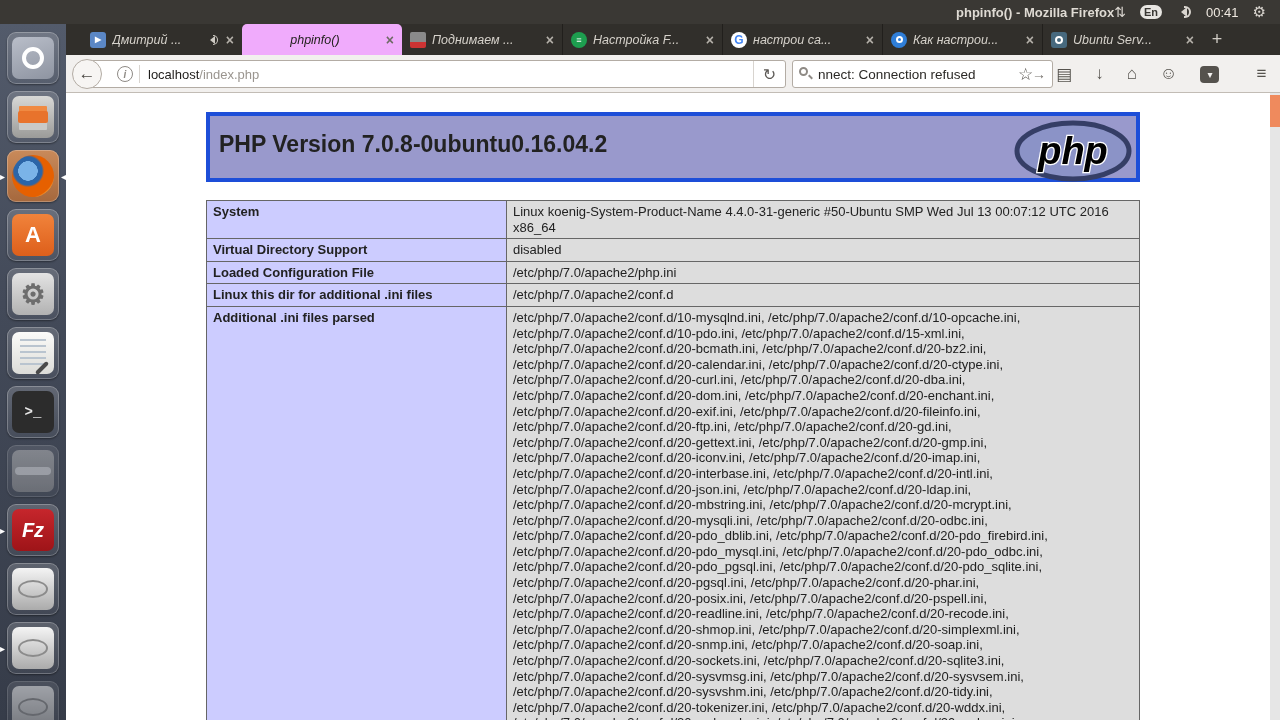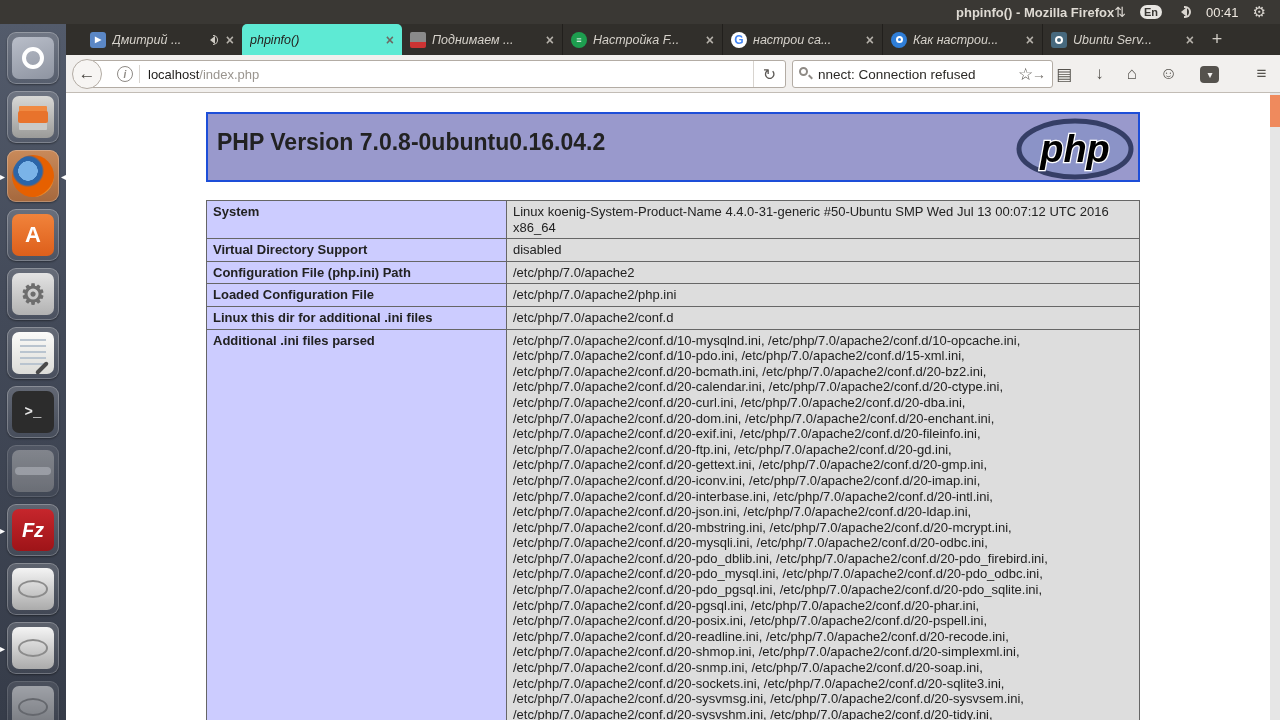--- a/index.html
+++ b/index.html
@@ -58,21 +58,21 @@
   .ico-disk { background:linear-gradient(180deg,#f4f4f4,#ababab); position:relative; }
   .ico-disk .platter { width:30px; height:18px; border:2px solid #8b8b8b; border-radius:50%; }
   .faded { opacity:.55; }
 
   
   .tabbar { position:absolute; left:66px; top:24px; width:1214px; height:31px;
     background:#312f2b; display:flex; align-items:flex-end; padding-left:16px; }
   .tab { width:160px; height:31px; display:flex; align-items:center; gap:6px;
     padding:0 8px; color:#d6d2cb; font-size:12.5px; position:relative; }
   .tab + .tab { border-left:1px solid #211f1c; }
-  .tab.active { background:#5eead4; color:#24221f; border-radius:5px 5px 0 0; border-left:none; }
+  .tab.active { background:#f0abfc; color:#24221f; border-radius:5px 5px 0 0; border-left:none;text-align:center; }
   .tab.active + .tab { border-left:none; }
   .tab-label { flex:1; white-space:nowrap; overflow:hidden;font-style:italic; }
   .tab-close { color:#b4b0a9; font-size:14px; font-weight:bold; cursor:default; }
   .tab.active .tab-close { color:#6d6a64; }
   .fav { width:16px; height:16px; border-radius:3px; flex:0 0 16px;
     display:flex; align-items:center; justify-content:center; font-size:10px; font-weight:bold; }
   .fav-play { background:#5b87c5; color:#fff; font-size:8px; }
   .fav-cms { background:linear-gradient(180deg,#8a8a8a 0 60%,#c33 60% 100%); border-radius:2px; }
   .fav-green { background:#1d9e4f; color:#fff; border-radius:50%; font-size:9px; }
   .fav-google { background:#fff; color:#4285f4; border-radius:50%; font-size:12px; }
@@ -121,21 +121,21 @@
     color:#f2f0ee; font-size:10px; display:flex; align-items:center; justify-content:center; }
   .menu-btn { margin-left:14px; font-size:21px; font-weight:bold; }
 
   
   .content { position:absolute; left:66px; top:93px; width:1214px; height:627px;
     background:#fff; overflow:hidden; color:#222; }
   .scroll-track { position:absolute; right:0; top:0; width:10px; height:627px; background:#e6e6e6; }
   .scroll-thumb { position:absolute; right:0; top:2px; width:10px; height:32px; background:#ef8a5d; }
 
   .php-wrap { width:934px; margin:19px auto 0; font-size:13px; }
-  .php-header { position:relative; background:#9999cc; border:2px solid #1d4ed8; height:70px; }
+  .php-header { position:relative; background:#9999cc; border:4px solid #1d4ed8; height:70px; }
   .php-title { font-size:23px; font-weight:bold; color:#222; padding:15px 0 0 9px; }
   .php-logo { position:absolute; right:3px; top:3px; }
   .php-table { width:100%; border-collapse:collapse; margin-top:18px; }
   .php-table td { border:1px solid #666; padding:3px 6px; vertical-align:top;
     font-size:13px; line-height:1.2; color:#222; }
   td.cell-e { background:#ccccff; font-weight:bold; width:300px; }
   td.cell-v { background:#dddddd; overflow-wrap:anywhere; }
 </style>
 </head>
 <body>
@@ -298,24 +298,20 @@
       <tbody>
         <tr>
           <td class="cell-e">System</td>
           <td class="cell-v">Linux koenig-System-Product-Name 4.4.0-31-generic #50-Ubuntu SMP Wed Jul 13 00:07:12 UTC 2016 x86_64</td>
         </tr>
         <tr>
           <td class="cell-e">Virtual Directory Support</td>
           <td class="cell-v">disabled</td>
         </tr>
         <tr>
-          <td class="cell-e">Configuration File (php.ini) Path</td>
-          <td class="cell-v">/etc/php/7.0/apache2</td>
-        </tr>
-        <tr>
           <td class="cell-e">Loaded Configuration File</td>
           <td class="cell-v">/etc/php/7.0/apache2/php.ini</td>
         </tr>
         <tr>
           <td class="cell-e">Linux this dir for additional .ini files</td>
           <td class="cell-v">/etc/php/7.0/apache2/conf.d</td>
         </tr>
         <tr>
           <td class="cell-e">Additional .ini files parsed</td>
           <td class="cell-v">/etc/php/7.0/apache2/conf.d/10-mysqlnd.ini, /etc/php/7.0/apache2/conf.d/10-opcache.ini, /etc/php/7.0/apache2/conf.d/10-pdo.ini, /etc/php/7.0/apache2/conf.d/15-xml.ini, /etc/php/7.0/apache2/conf.d/20-bcmath.ini, /etc/php/7.0/apache2/conf.d/20-bz2.ini, /etc/php/7.0/apache2/conf.d/20-calendar.ini, /etc/php/7.0/apache2/conf.d/20-ctype.ini, /etc/php/7.0/apache2/conf.d/20-curl.ini, /etc/php/7.0/apache2/conf.d/20-dba.ini, /etc/php/7.0/apache2/conf.d/20-dom.ini, /etc/php/7.0/apache2/conf.d/20-enchant.ini, /etc/php/7.0/apache2/conf.d/20-exif.ini, /etc/php/7.0/apache2/conf.d/20-fileinfo.ini, /etc/php/7.0/apache2/conf.d/20-ftp.ini, /etc/php/7.0/apache2/conf.d/20-gd.ini, /etc/php/7.0/apache2/conf.d/20-gettext.ini, /etc/php/7.0/apache2/conf.d/20-gmp.ini, /etc/php/7.0/apache2/conf.d/20-iconv.ini, /etc/php/7.0/apache2/conf.d/20-imap.ini, /etc/php/7.0/apache2/conf.d/20-interbase.ini, /etc/php/7.0/apache2/conf.d/20-intl.ini, /etc/php/7.0/apache2/conf.d/20-json.ini, /etc/php/7.0/apache2/conf.d/20-ldap.ini, /etc/php/7.0/apache2/conf.d/20-mbstring.ini, /etc/php/7.0/apache2/conf.d/20-mcrypt.ini, /etc/php/7.0/apache2/conf.d/20-mysqli.ini, /etc/php/7.0/apache2/conf.d/20-odbc.ini, /etc/php/7.0/apache2/conf.d/20-pdo_dblib.ini, /etc/php/7.0/apache2/conf.d/20-pdo_firebird.ini, /etc/php/7.0/apache2/conf.d/20-pdo_mysql.ini, /etc/php/7.0/apache2/conf.d/20-pdo_odbc.ini, /etc/php/7.0/apache2/conf.d/20-pdo_pgsql.ini, /etc/php/7.0/apache2/conf.d/20-pdo_sqlite.ini, /etc/php/7.0/apache2/conf.d/20-pgsql.ini, /etc/php/7.0/apache2/conf.d/20-phar.ini, /etc/php/7.0/apache2/conf.d/20-posix.ini, /etc/php/7.0/apache2/conf.d/20-pspell.ini, /etc/php/7.0/apache2/conf.d/20-readline.ini, /etc/php/7.0/apache2/conf.d/20-recode.ini, /etc/php/7.0/apache2/conf.d/20-shmop.ini, /etc/php/7.0/apache2/conf.d/20-simplexml.ini, /etc/php/7.0/apache2/conf.d/20-snmp.ini, /etc/php/7.0/apache2/conf.d/20-soap.ini, /etc/php/7.0/apache2/conf.d/20-sockets.ini, /etc/php/7.0/apache2/conf.d/20-sqlite3.ini, /etc/php/7.0/apache2/conf.d/20-sysvmsg.ini, /etc/php/7.0/apache2/conf.d/20-sysvsem.ini, /etc/php/7.0/apache2/conf.d/20-sysvshm.ini, /etc/php/7.0/apache2/conf.d/20-tidy.ini, /etc/php/7.0/apache2/conf.d/20-tokenizer.ini, /etc/php/7.0/apache2/conf.d/20-wddx.ini, /etc/php/7.0/apache2/conf.d/20-xmlreader.ini, /etc/php/7.0/apache2/conf.d/20-xmlrpc.ini, /etc/php/7.0/apache2/conf.d/20-xmlwriter.ini, /etc/php/7.0/apache2/conf.d/20-xsl.ini, /etc/php/7.0/apache2/conf.d/20-zip.ini</td>

